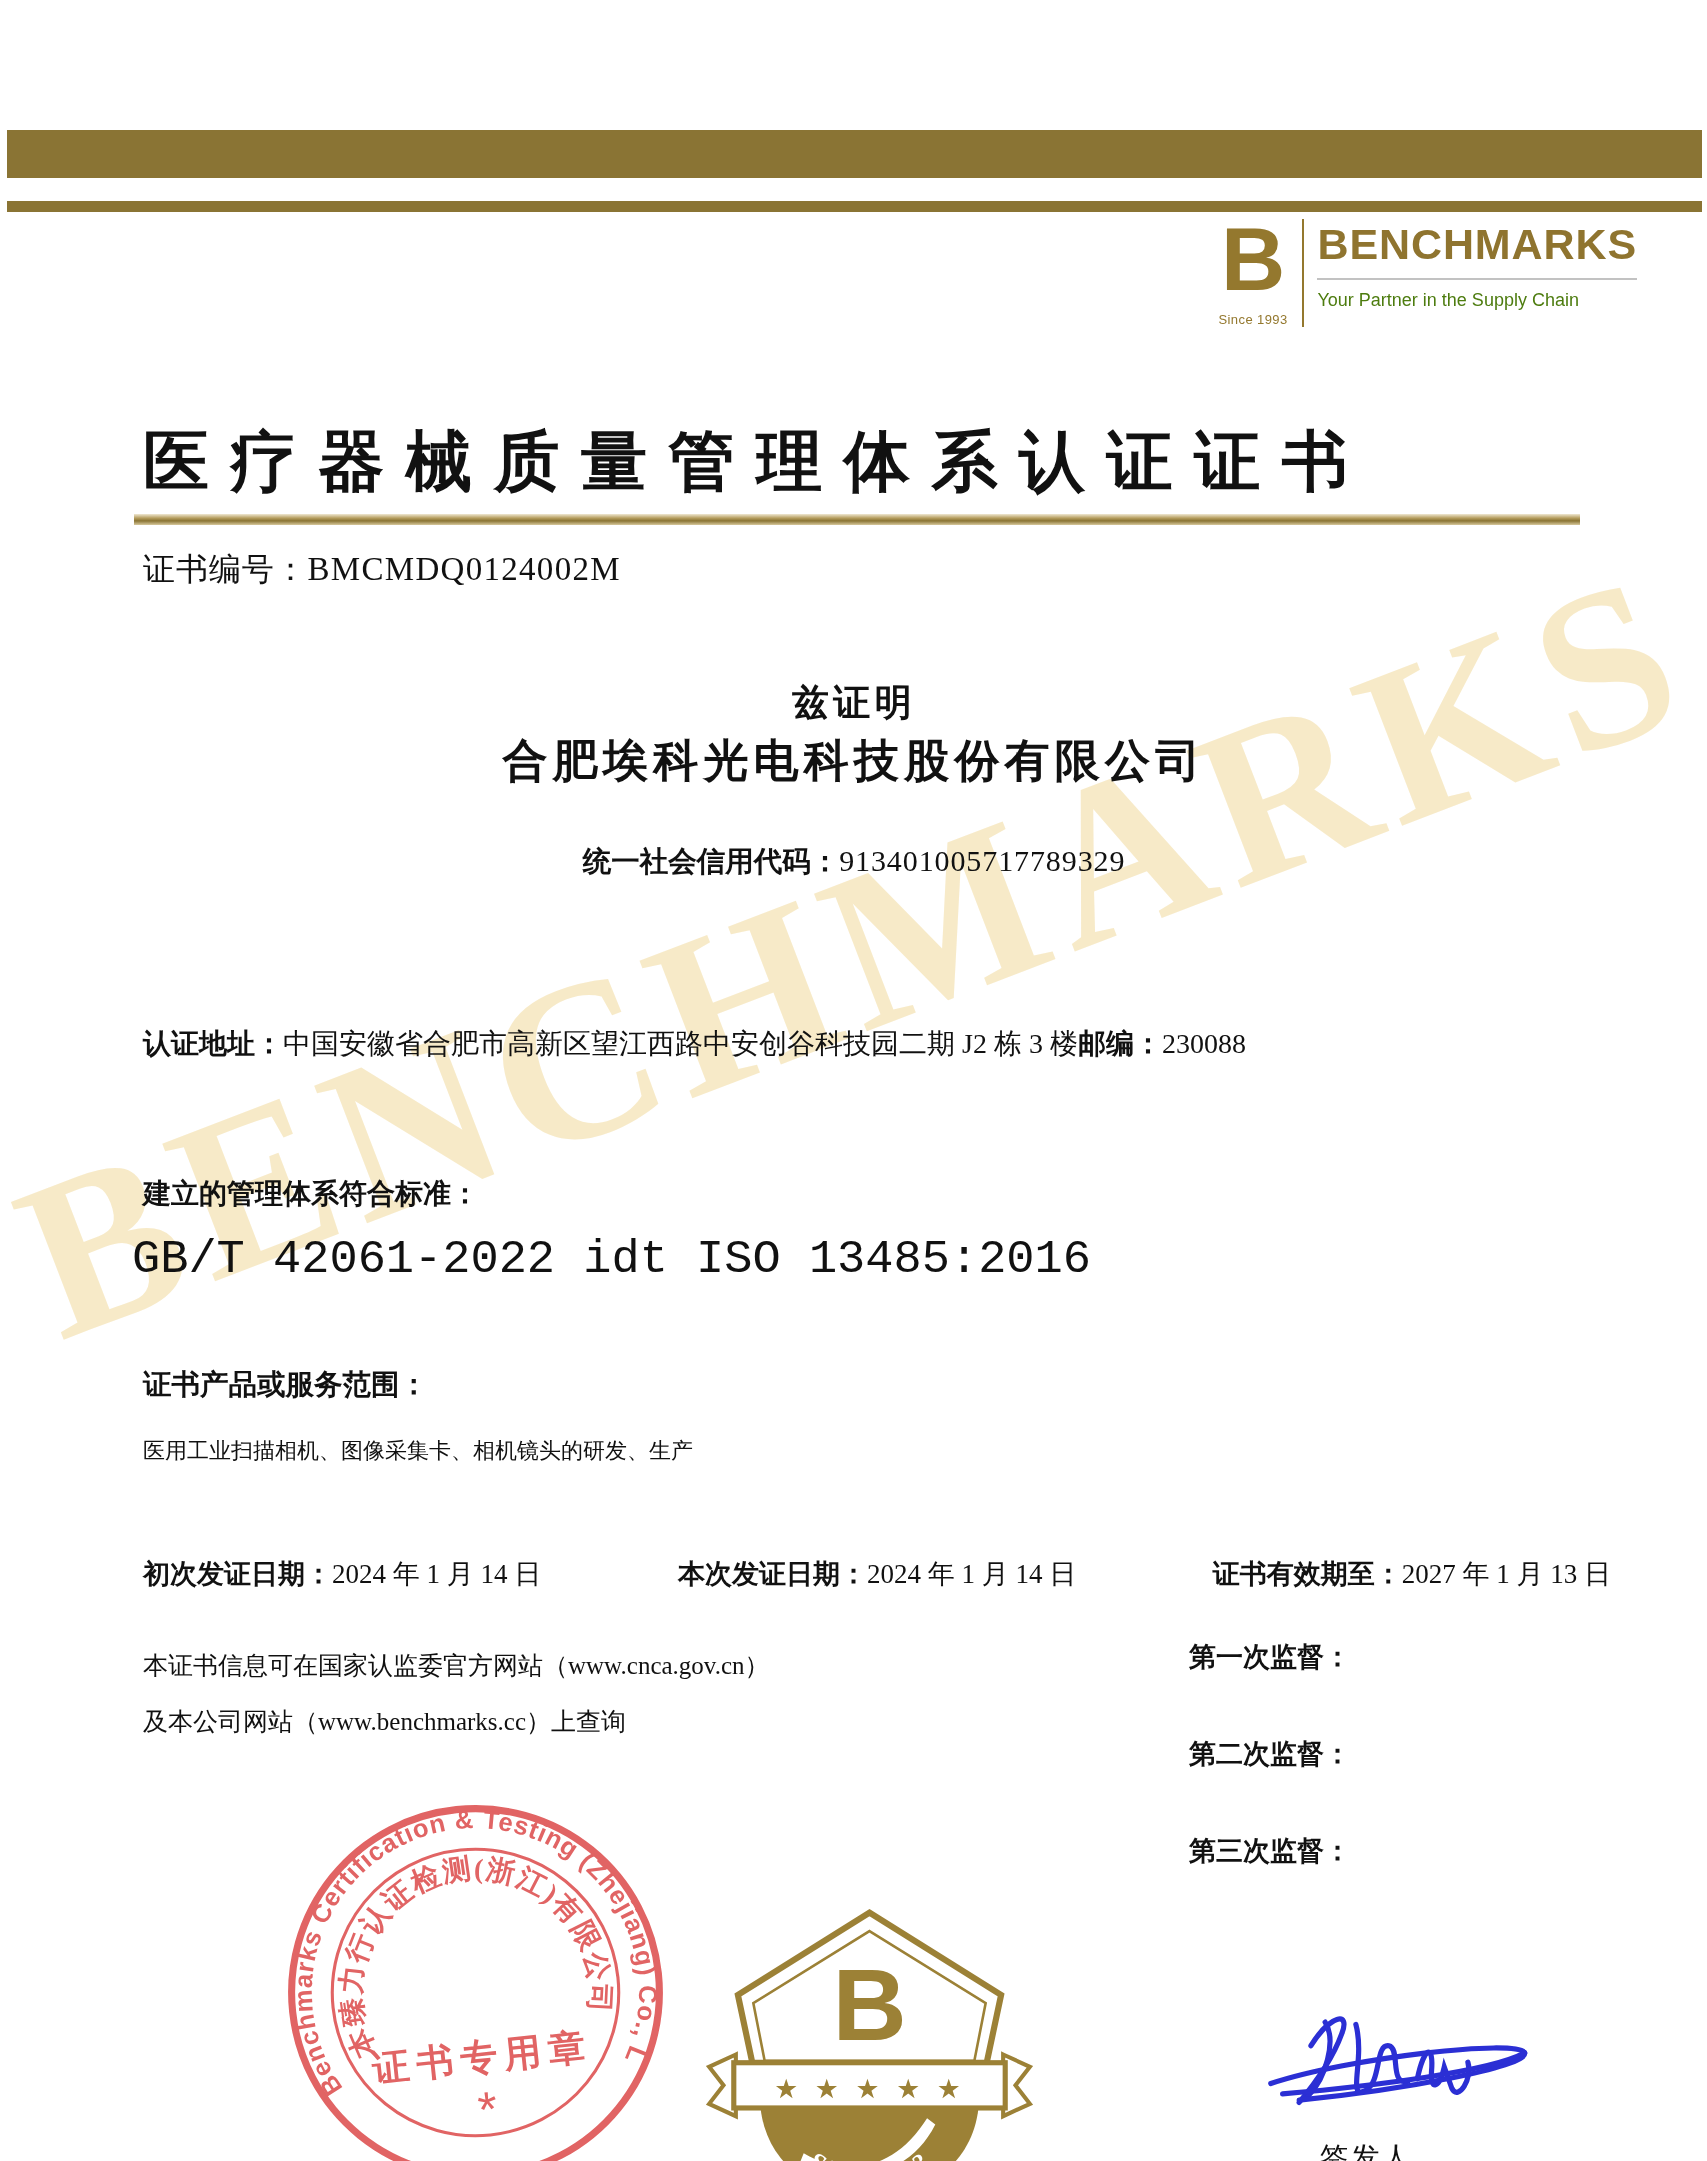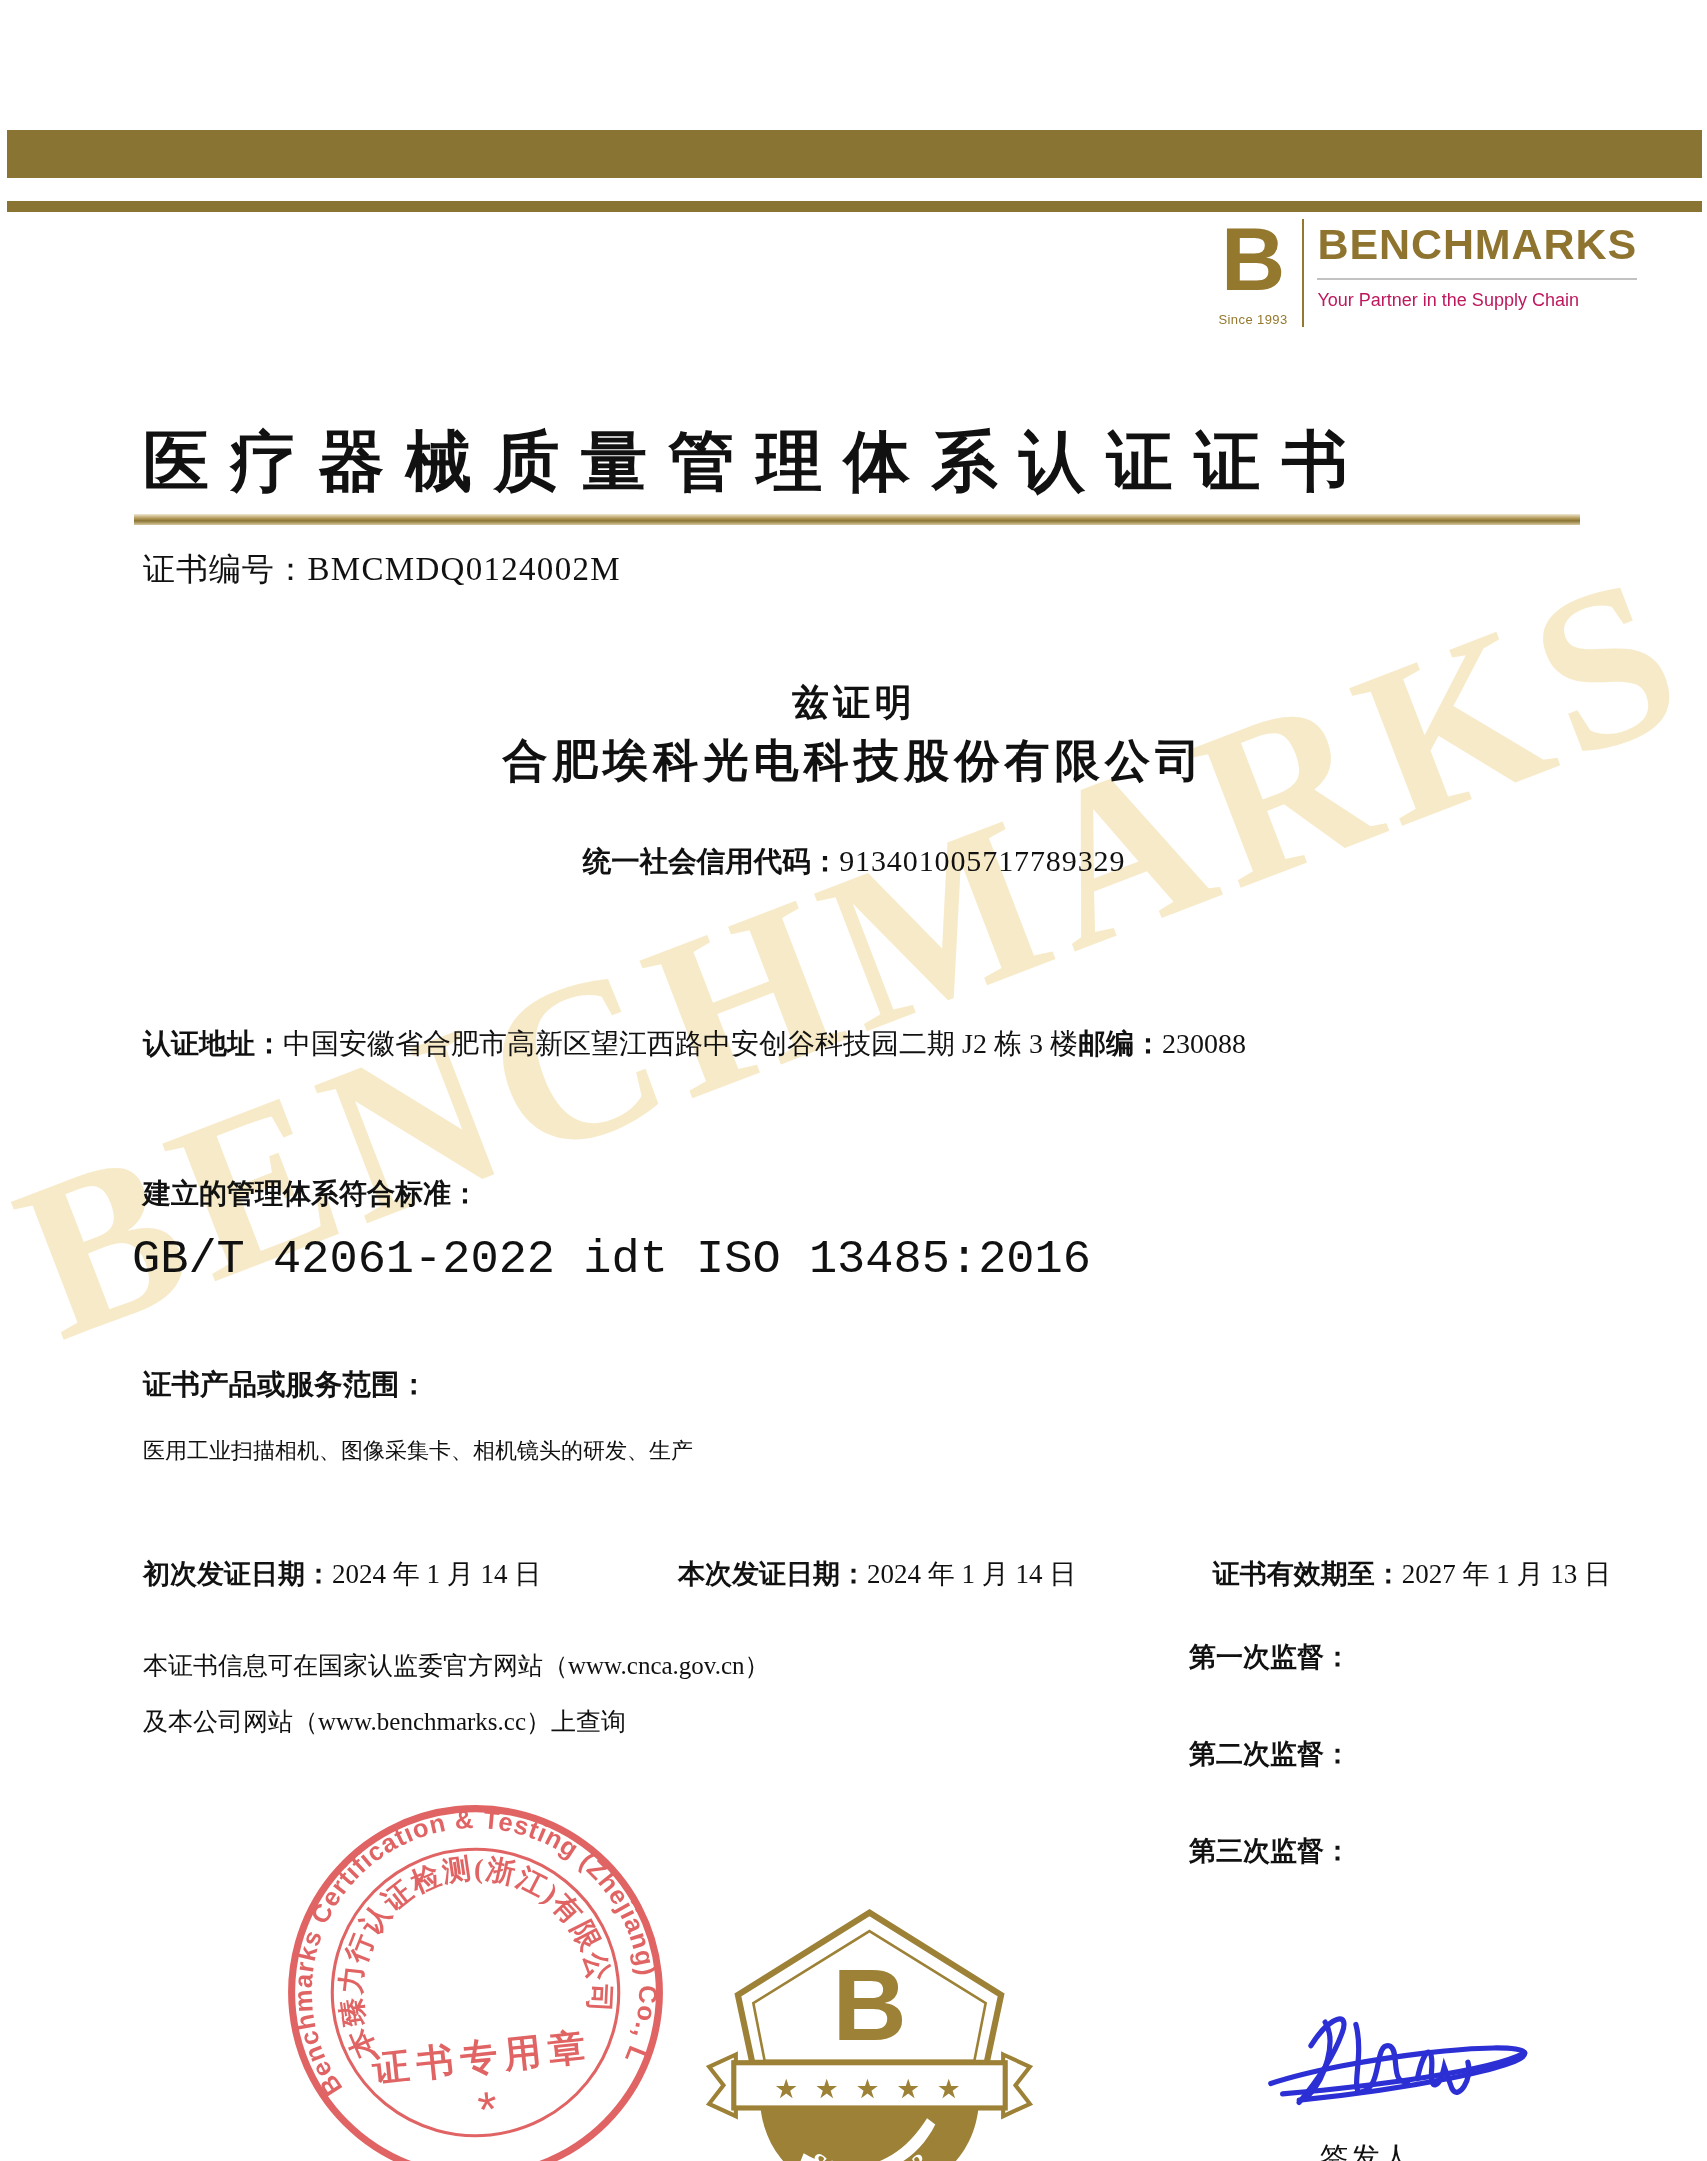--- a/index.html
+++ b/index.html
@@ -15,21 +15,21 @@
              white-space:nowrap;pointer-events:none;}
   
   .logo{position:absolute;top:216px;right:71px;display:flex;align-items:stretch;}
   .logo-left{display:flex;flex-direction:column;align-items:center;justify-content:flex-start;}
   .logo-b{font-family:"Liberation Sans",sans-serif;font-weight:bold;font-size:89px;line-height:86px;color:#94782e;}
   .logo-since{font-family:"Liberation Sans",sans-serif;font-size:13px;color:#94782e;margin-top:9.5px;letter-spacing:0.4px;}
   .logo-div{width:2.2px;background:#94782e;margin:2.6px 13px 0 14.7px;}
   .logo-right{display:flex;flex-direction:column;justify-content:flex-start;padding-top:6px;}
   .logo-brand{font-family:"Liberation Sans",sans-serif;font-weight:bold;font-size:43px;letter-spacing:0.9px;color:#8f742f;line-height:1.05;}
   .logo-rule{height:1.7px;background:#c2c2c2;margin:11.2px 0 9.5px 0;}
-  .logo-tag{font-family:"Liberation Sans",sans-serif;font-size:18px;color:#be185d;}
+  .logo-tag{font-family:"Liberation Sans",sans-serif;font-size:18px;color:#4d7c0f;}
   
   .title{position:absolute;left:143px;top:417px;font-size:66px;font-weight:bold;letter-spacing:21.6px;white-space:nowrap;}
   .title-rule{position:absolute;left:134px;top:514px;width:1446px;height:11.2px;
               background:linear-gradient(to bottom,#f0e8d3 0%,#b49c5c 38%,#8a7434 62%,#d8c99d 100%);}
   
   .certno{position:absolute;left:143px;top:548px;font-size:32px;letter-spacing:0.9px;}
   .certno .num{font-size:33px;letter-spacing:1.3px;}
   .hereby{position:absolute;left:0;width:100%;top:678px;text-align:center;font-size:37px;font-weight:bold;letter-spacing:4.3px;}
   .company{position:absolute;left:0;width:100%;top:731px;text-align:center;font-size:45px;font-weight:bold;letter-spacing:5.2px;}
   .credit{position:absolute;left:0;width:100%;top:843px;text-align:center;font-size:28.5px;}

